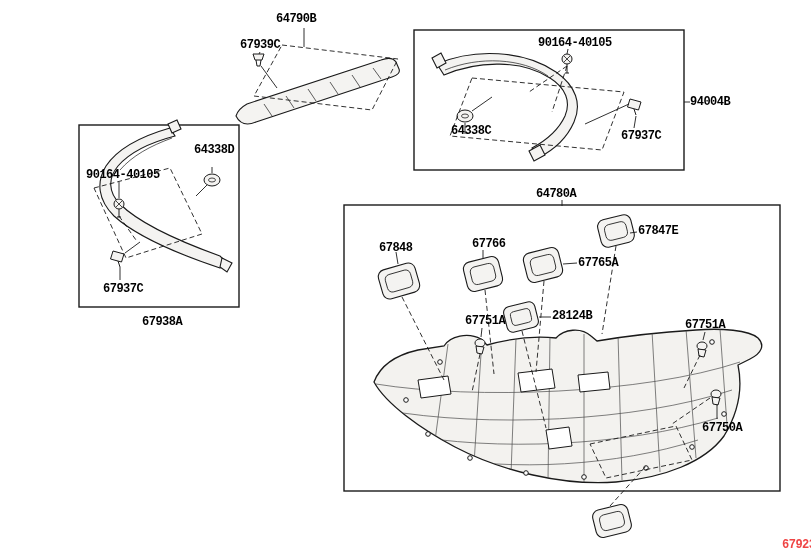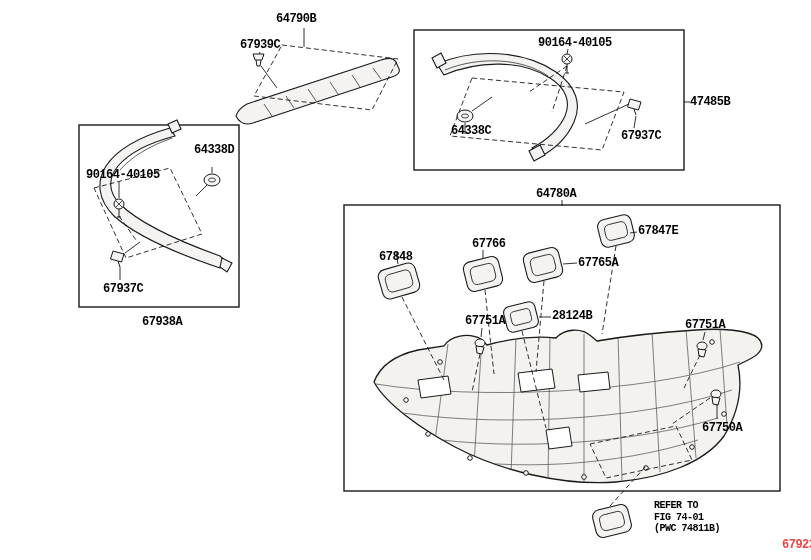--- a/index.html
+++ b/index.html
@@ -213,38 +213,33 @@
       <path d="M676,355 L660,388"></path>
       <path d="M686,398 L648,424"></path>
       <path d="M566,444 L652,426 L668,460 L582,478 Z"></path>
       <path d="M586,506 L622,466"></path>
     </g>
   </svg>
 
   <div class="lbl" style="left:252px;top:12px">64790B</div>
   <div class="lbl" style="left:216px;top:38px">67939C</div>
   <div class="lbl" style="left:514px;top:36px">90164-40105</div>
-  <div class="lbl" style="left:666px;top:95px">47485B</div>
+  <div class="lbl" style="left:666px;top:95px">94004B</div>
   <div class="lbl" style="left:597px;top:129px">67937C</div>
   <div class="lbl" style="left:427px;top:124px">64338C</div>
   <div class="lbl" style="left:170px;top:143px">64338D</div>
   <div class="lbl" style="left:62px;top:168px">90164-40105</div>
   <div class="lbl" style="left:79px;top:282px">67937C</div>
   <div class="lbl" style="left:118px;top:315px">67938A</div>
   <div class="lbl" style="left:512px;top:187px">64780A</div>
-  <div class="lbl" style="left:355px;top:250px">67848</div>
+  <div class="lbl" style="left:355px;top:241px">67848</div>
   <div class="lbl" style="left:448px;top:237px">67766</div>
   <div class="lbl" style="left:614px;top:224px">67847E</div>
   <div class="lbl" style="left:554px;top:256px">67765A</div>
   <div class="lbl" style="left:441px;top:314px">67751A</div>
   <div class="lbl" style="left:528px;top:309px">28124B</div>
   <div class="lbl" style="left:661px;top:318px">67751A</div>
   <div class="lbl" style="left:678px;top:421px">67750A</div>
 
-  <div class="note" style="left:630px;top:500px">
-    <div>REFER TO</div>
-    <div>FIG 74-01</div>
-    <div>(PWC 74811B)</div>
-  </div>
 
   <div class="fig-code" style="left:758px;top:538px">679233</div>
 
 </div>
 
 </body></html>

